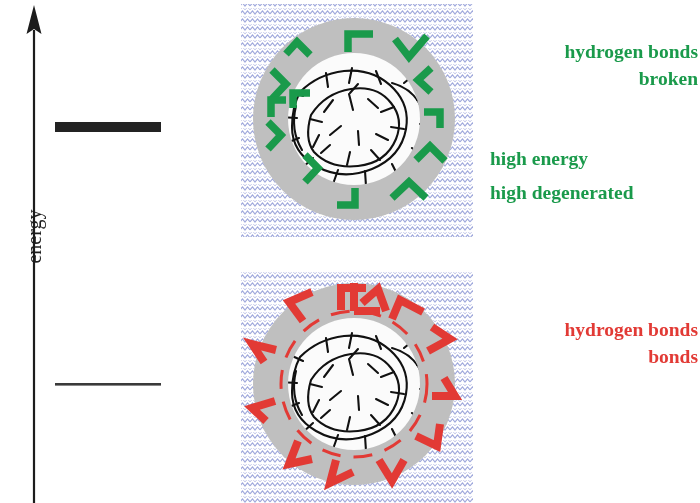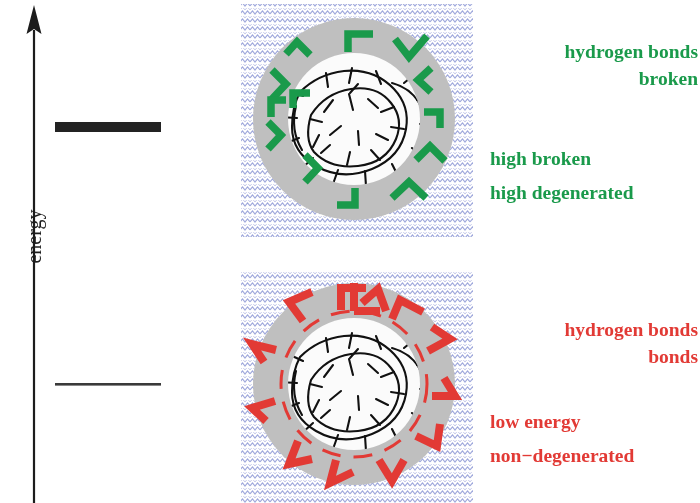--- a/index.html
+++ b/index.html
@@ -186,29 +186,25 @@
     </g>
   </svg>
 
   
   <div class="lbl green ctr" style="left:486px;top:22px;width:212px;">
     <div>hydrogen bonds</div>
     <div>broken</div>
   </div>
 
   <div class="lbl green lft" style="left:490px;top:142px;width:210px;line-height:34px;">
-    <div>high broken</div>
+    <div>high energy</div>
     <div>high degenerated</div>
   </div>
 
   <div class="lbl red ctr" style="left:486px;top:300px;width:212px;">
     <div>hydrogen bonds</div>
     <div>bonds</div>
   </div>
 
-  <div class="lbl red lft" style="left:490px;top:405px;width:210px;line-height:34px;">
-    <div>low energy</div>
-    <div>non−degenerated</div>
-  </div>
 
   <div id="axis-label">energy</div>
 
 </div>
 
 </body></html>

